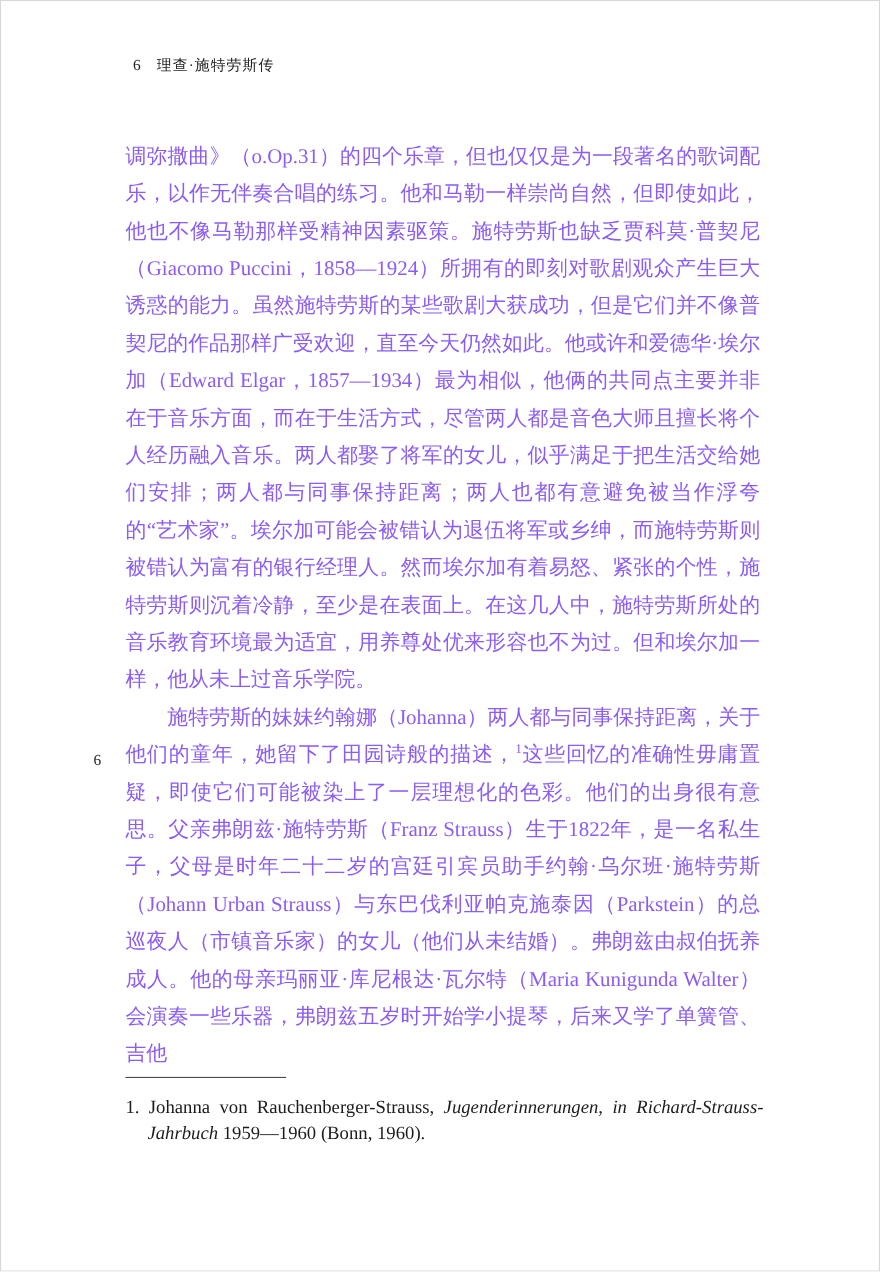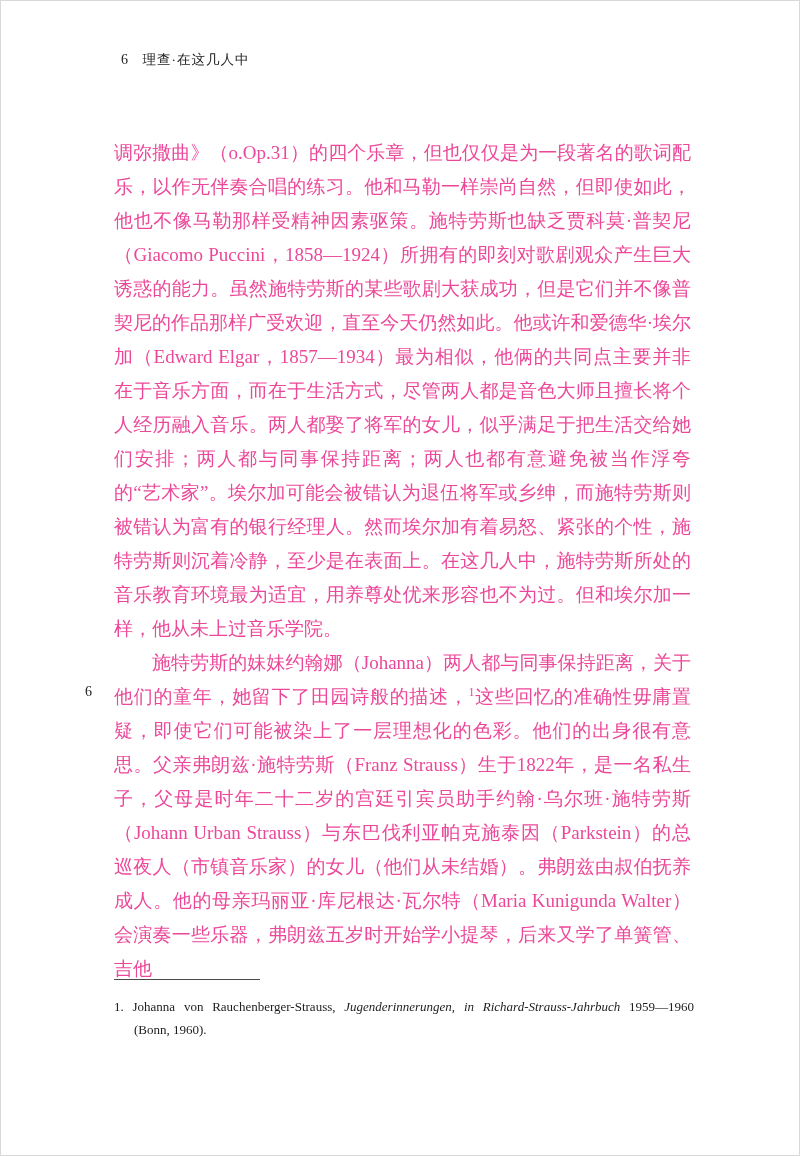--- a/index.html
+++ b/index.html
@@ -32,28 +32,28 @@
   }
   .margin-folio {
     position: absolute;
     top: 683px;
     left: 84px;
     font-size: 14px;
     color: #222222;
   }
   .body-text {
     position: absolute;
-    top: 135px;
+    top: 125px;
     left: 113px;
     width: 577px;
     font-size: 19px;
     line-height: 34px;
     text-align: justify;
     text-justify: inter-ideograph;
-    color: #ec4899;
+    color: #8b5cf6;
   }
   .para { margin: 0; }
   .para.indent { text-indent: 2em; }
   .fn-ref {
     font-size: 12px;
     line-height: 0;
     vertical-align: super;
   }
   .footnote-area {
     position: absolute;
@@ -61,36 +61,36 @@
     top: 978px;
     width: 580px;
   }
   .footnote-rule {
     width: 146px;
     height: 1px;
     background: #4a4a4a;
     margin-bottom: 15px;
   }
   .footnote {
-    font-size: 13px;
+    font-size: 17px;
     line-height: 23px;
     padding-left: 20px;
     text-indent: -20px;
     text-align: justify;
     color: #1c1c1c;
   }
   .footnote i { font-style: italic; }
 </style>
 </head>
 <body>
 
 <div class="page">
 
   <header class="running-head">
-    <span class="folio">6</span><span class="running-title">理查·在这几人中</span>
+    <span class="folio">6</span><span class="running-title">理查·施特劳斯传</span>
   </header>
 
   <div class="margin-folio">6</div>
 
   <main class="body-text">
     <p class="para">调弥撒曲》（o.Op.31）的四个乐章，但也仅仅是为一段著名的歌词配乐，以作无伴奏合唱的练习。他和马勒一样崇尚自然，但即使如此，他也不像马勒那样受精神因素驱策。施特劳斯也缺乏贾科莫·普契尼（Giacomo Puccini，1858—1924）所拥有的即刻对歌剧观众产生巨大诱惑的能力。虽然施特劳斯的某些歌剧大获成功，但是它们并不像普契尼的作品那样广受欢迎，直至今天仍然如此。他或许和爱德华·埃尔加（Edward Elgar，1857—1934）最为相似，他俩的共同点主要并非在于音乐方面，而在于生活方式，尽管两人都是音色大师且擅长将个人经历融入音乐。两人都娶了将军的女儿，似乎满足于把生活交给她们安排；两人都与同事保持距离；两人也都有意避免被当作浮夸的“艺术家”。埃尔加可能会被错认为退伍将军或乡绅，而施特劳斯则被错认为富有的银行经理人。然而埃尔加有着易怒、紧张的个性，施特劳斯则沉着冷静，至少是在表面上。在这几人中，施特劳斯所处的音乐教育环境最为适宜，用养尊处优来形容也不为过。但和埃尔加一样，他从未上过音乐学院。</p>
     <p class="para indent"><span>施特劳斯的妹妹约翰娜（Johanna）两人都与同事保持距离，关于他们的童年，她留下了田园诗般的描述，</span><sup class="fn-ref">1</sup><span>这些回忆的准确性毋庸置疑，即使它们可能被染上了一层理想化的色彩。他们的出身很有意思。父亲弗朗兹·施特劳斯（Franz Strauss）生于1822年，是一名私生子，父母是时年二十二岁的宫廷引宾员助手约翰·乌尔班·施特劳斯（Johann Urban Strauss）与东巴伐利亚帕克施泰因（Parkstein）的总巡夜人（市镇音乐家）的女儿（他们从未结婚）。弗朗兹由叔伯抚养成人。他的母亲玛丽亚·库尼根达·瓦尔特（Maria Kunigunda Walter）会演奏一些乐器，弗朗兹五岁时开始学小提琴，后来又学了单簧管、吉他</span></p>
   </main>
 
   <footer class="footnote-area">

